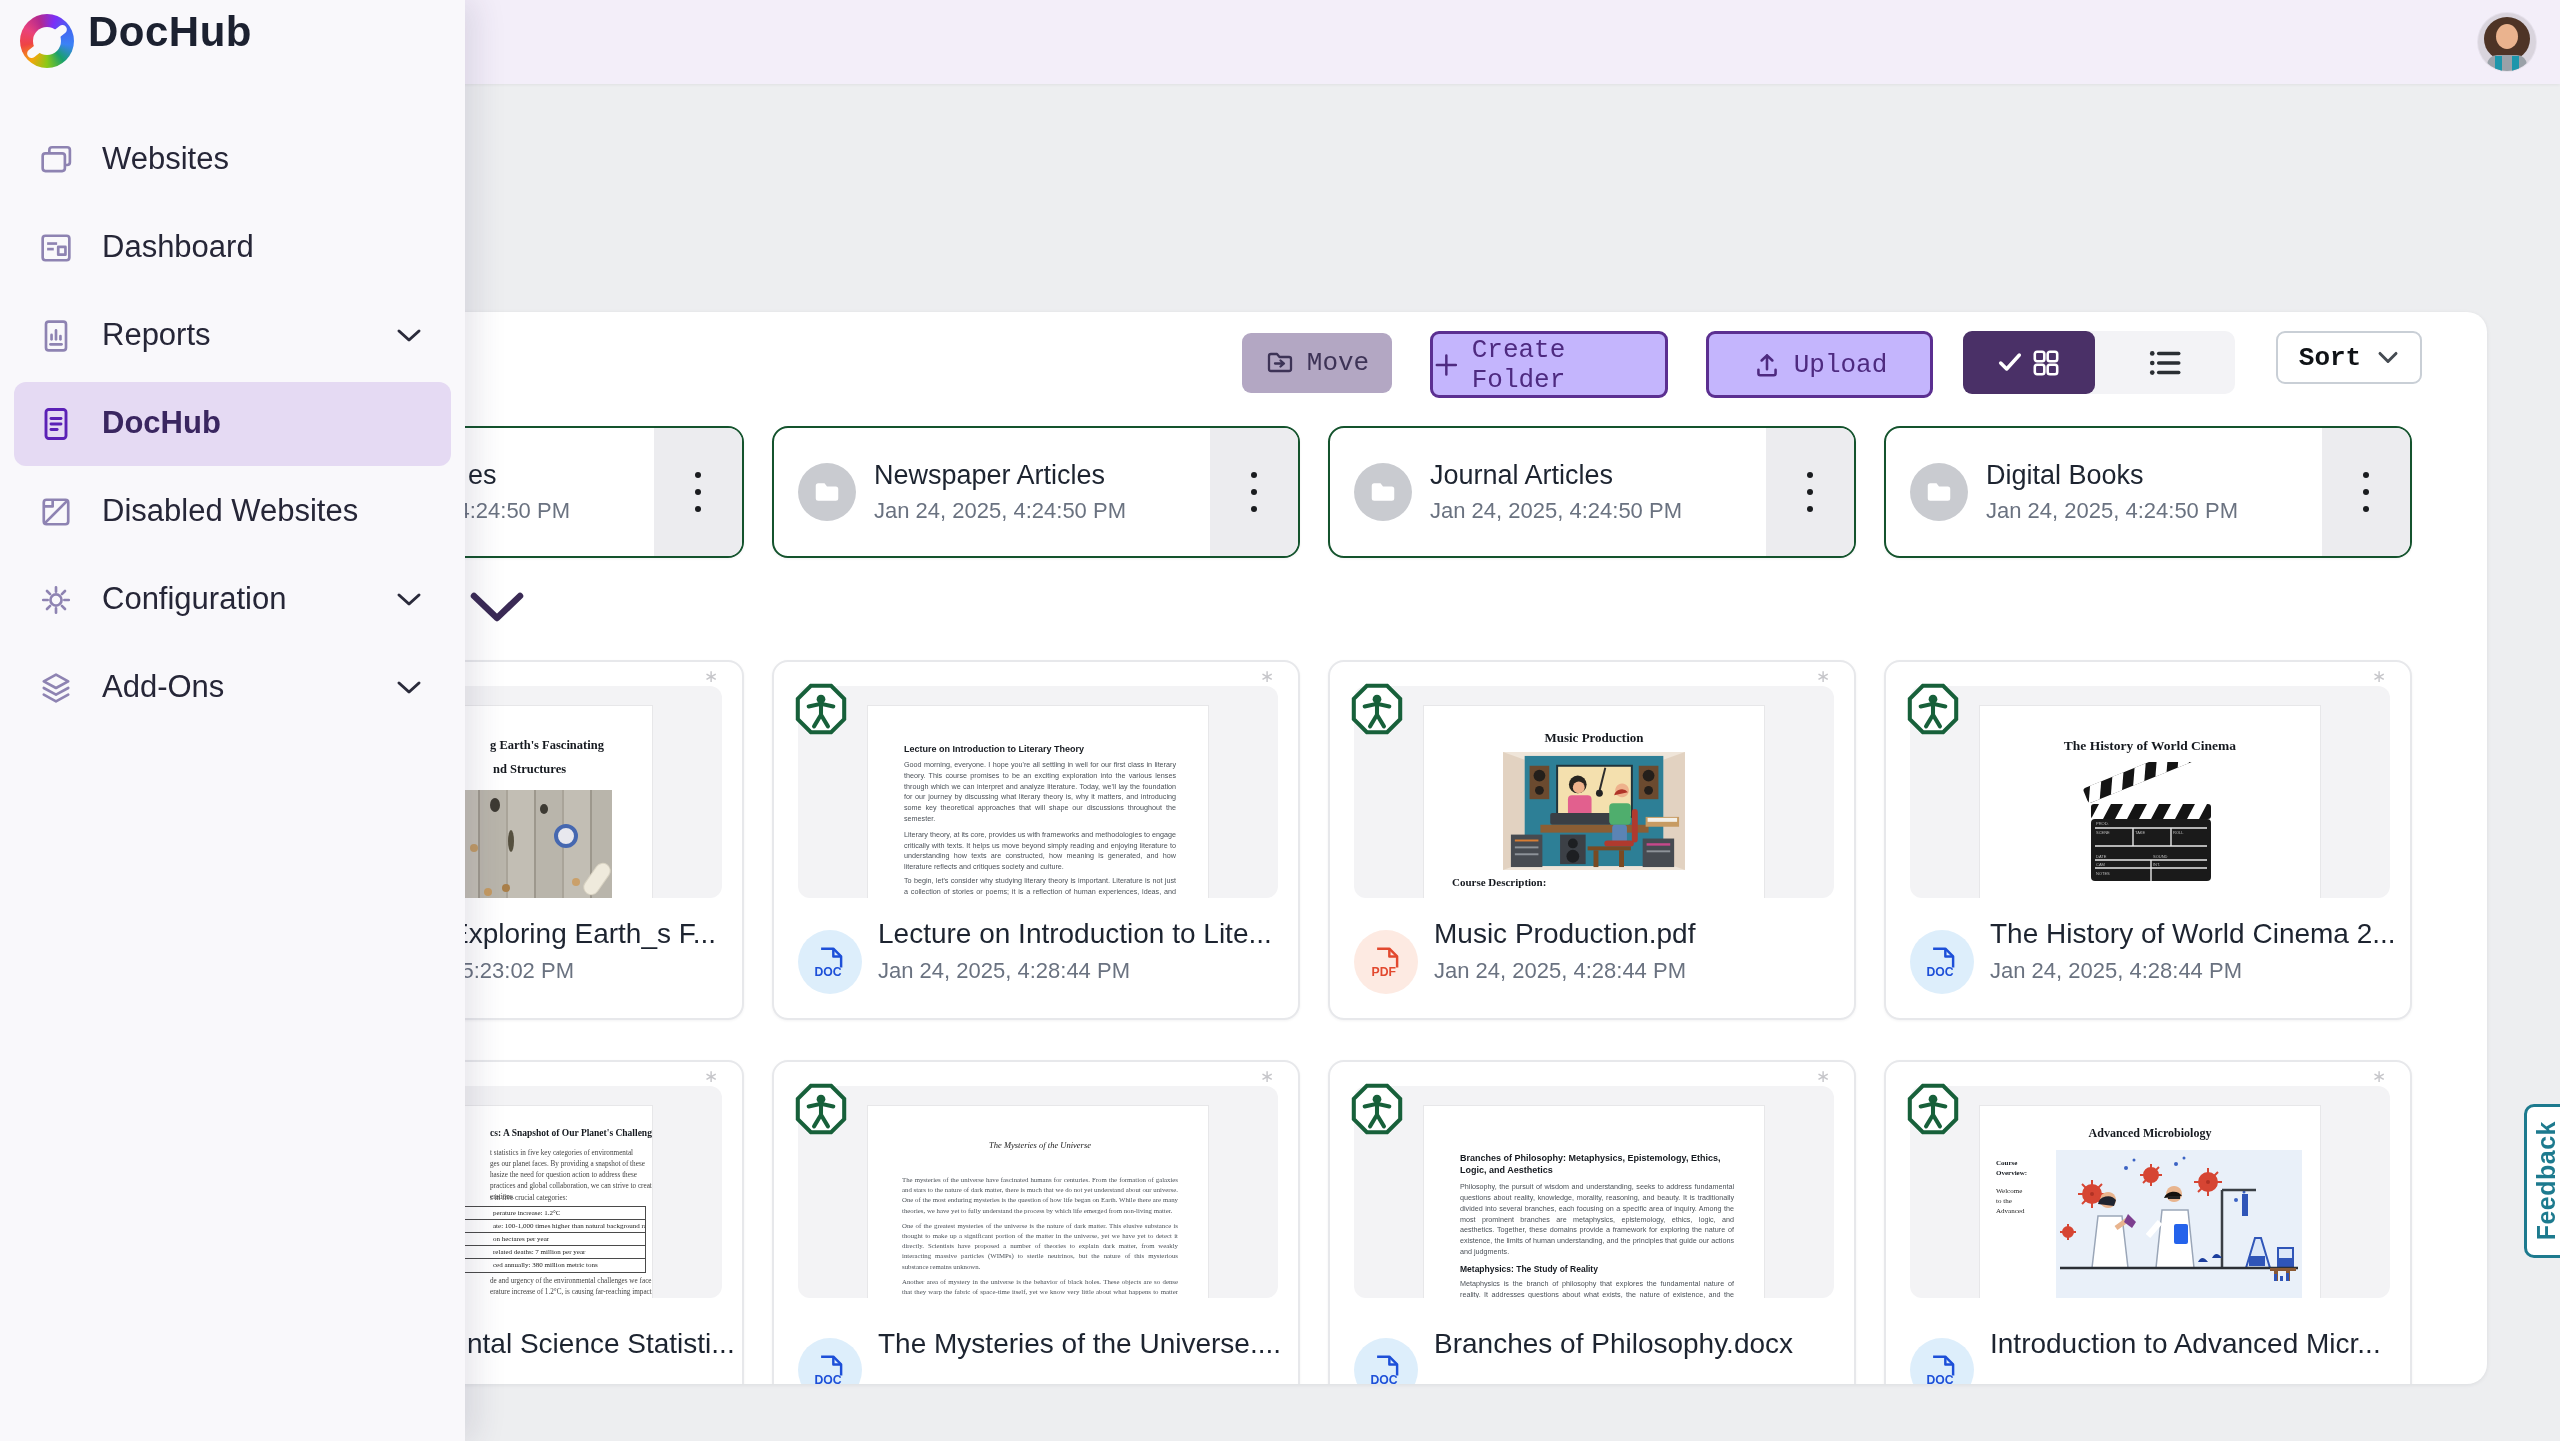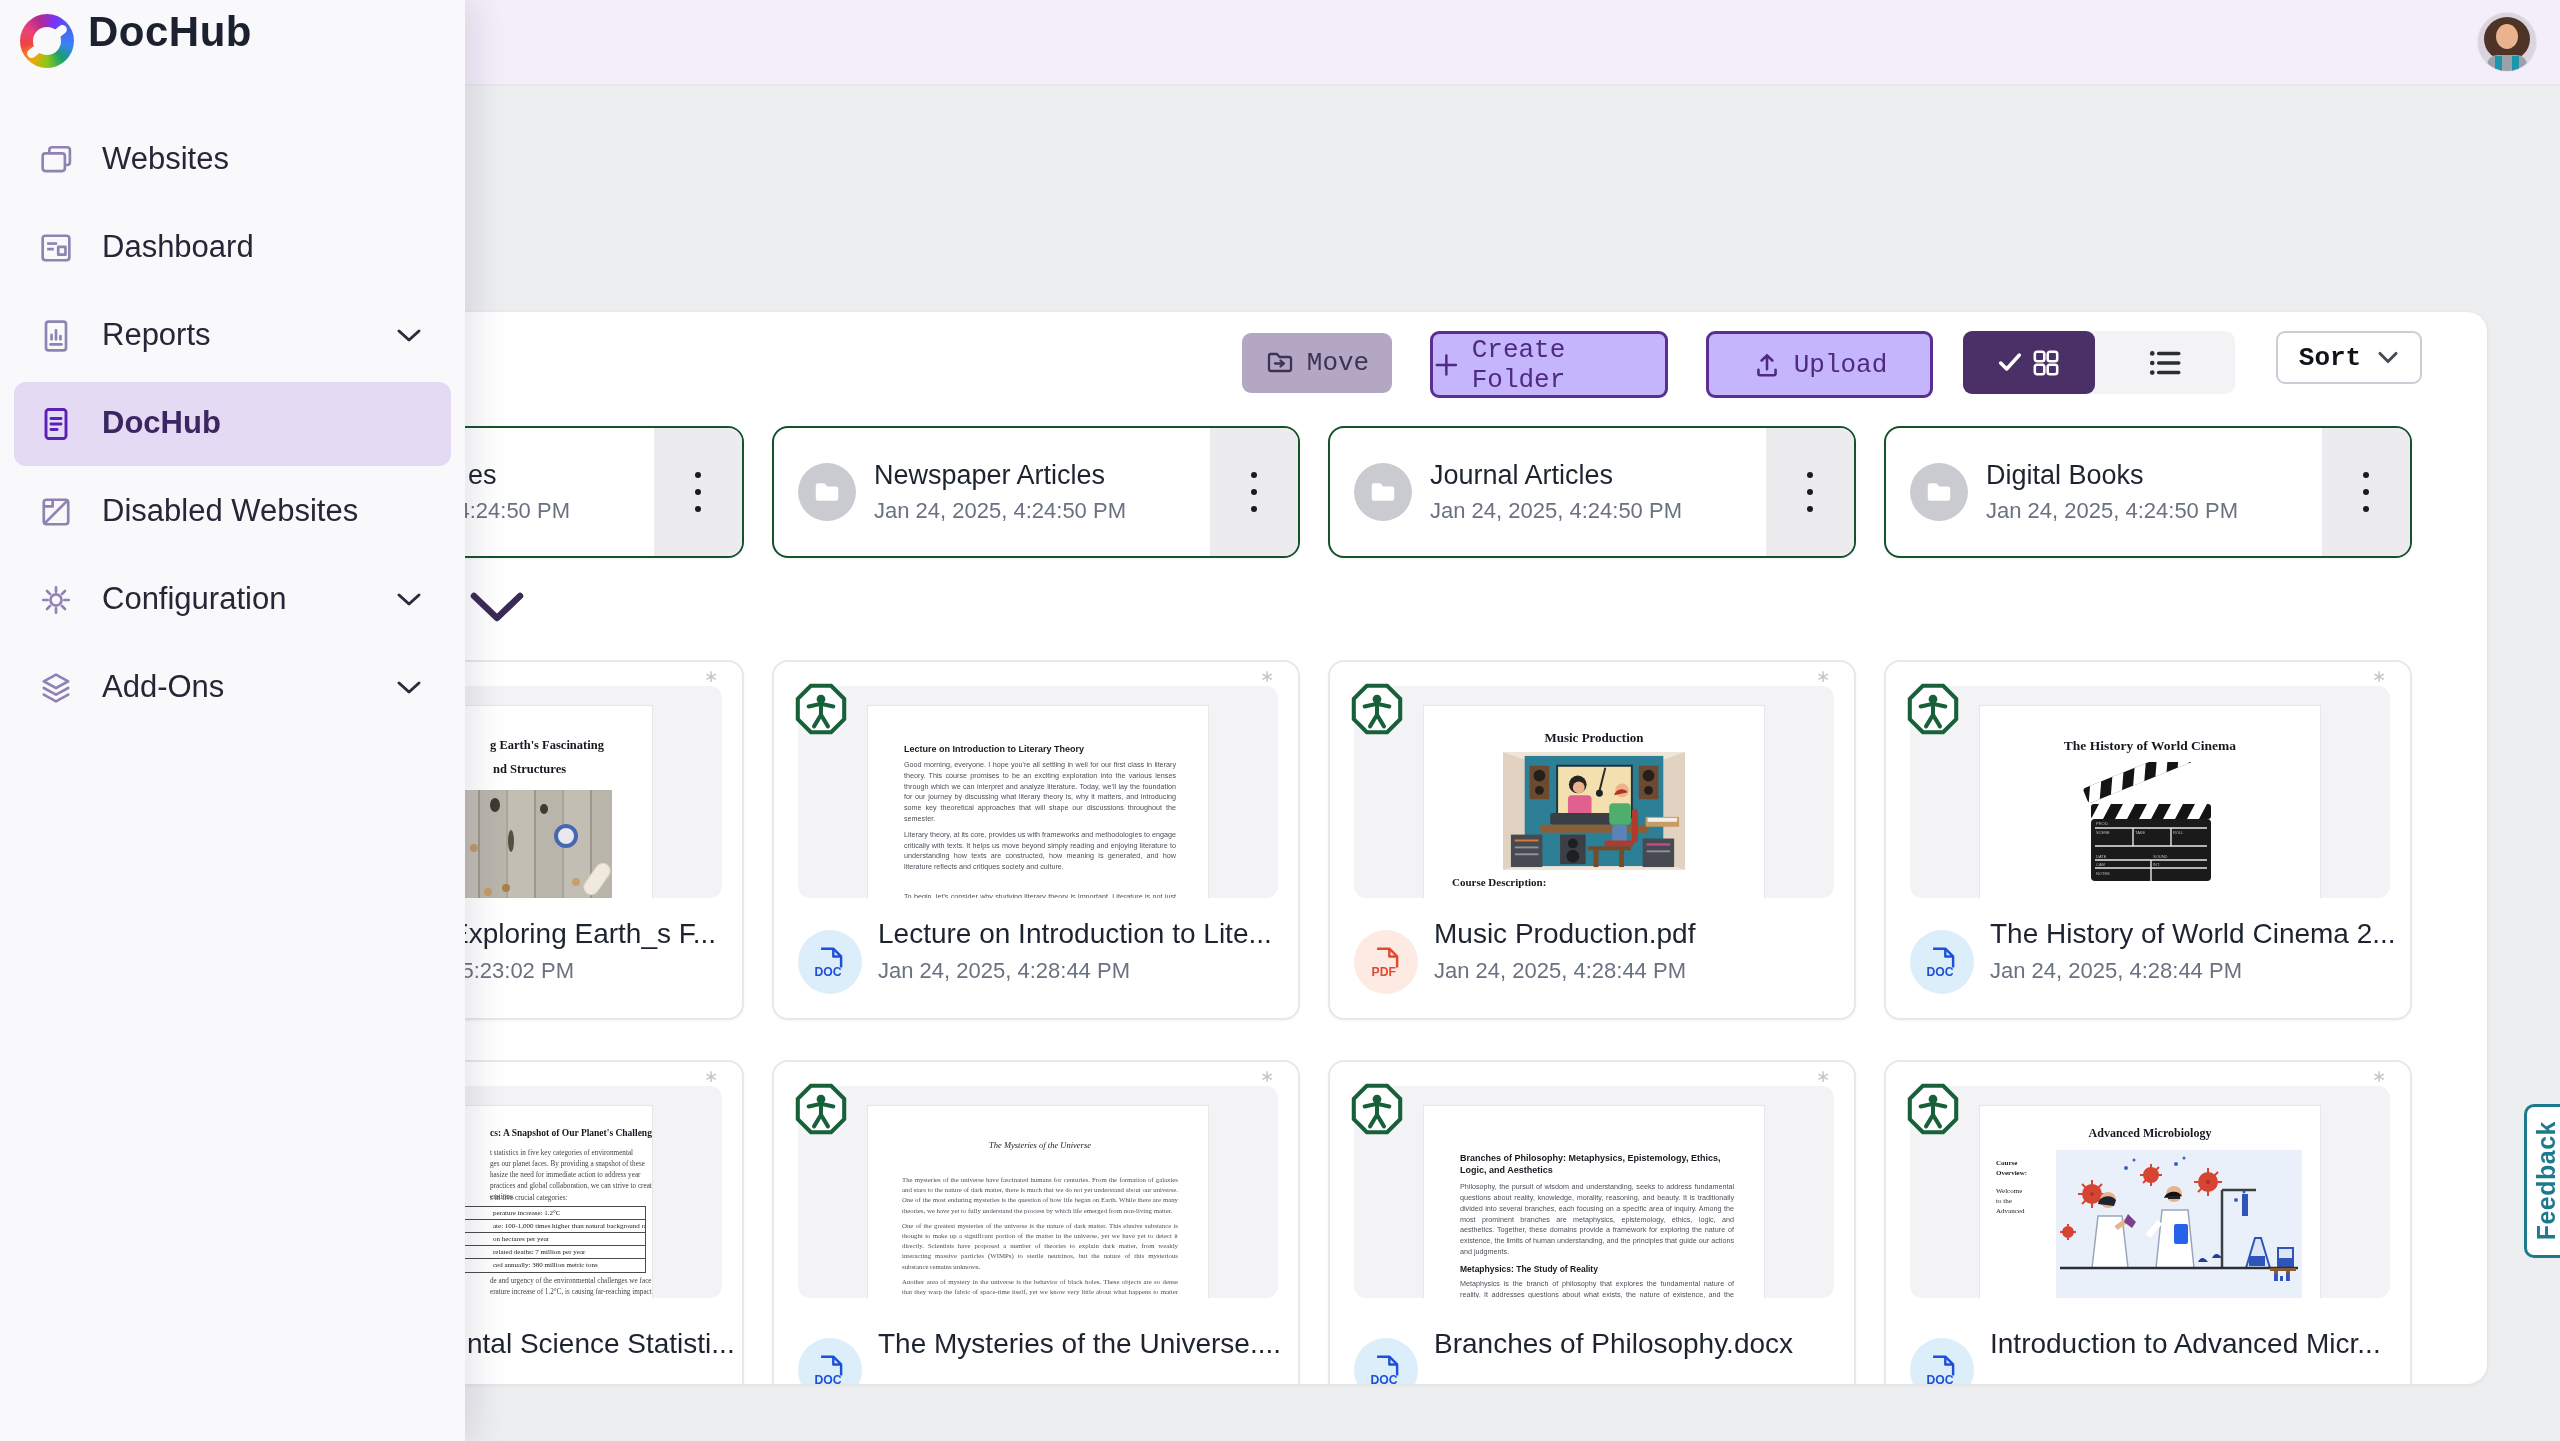--- a/index.html
+++ b/index.html
@@ -277,21 +277,21 @@
       </div>
       <div class="d-title" style="left:232px;">Exploring Earth_s F...</div>
       <div class="d-date">Jan 24, 2025, 5:23:02 PM</div>
     </div>
 
     <div class="doc-card" style="left:672px; top:348px;">
       <div class="thumb">
         <div class="page" style="padding:38px 32px 0 36px;">
           <div class="t-head" style="font-size:9px;margin-bottom:6px;">Lecture on Introduction to Literary Theory</div>
           <p class="tp" style="font-size:7.2px;line-height:1.5;margin-bottom:5px;">Good morning, everyone. I hope you're all settling in well for our first class in literary theory. This course promises to be an exciting exploration into the various lenses through which we can interpret and analyze literature. Today, we'll lay the foundation for our journey by discussing what literary theory is, why it matters, and introducing some key theoretical approaches that will shape our discussions throughout the semester.</p>
-          <p class="tp" style="font-size:7.2px;line-height:1.5;margin-bottom:19px;">Literary theory, at its core, provides us with frameworks and methodologies to engage critically with texts. It helps us move beyond simply reading and enjoying literature to understanding how texts are constructed, how meaning is generated, and how literature reflects and critiques society and culture.</p>
+          <p class="tp" style="font-size:7.2px;line-height:1.5;margin-bottom:3px;">Literary theory, at its core, provides us with frameworks and methodologies to engage critically with texts. It helps us move beyond simply reading and enjoying literature to understanding how texts are constructed, how meaning is generated, and how literature reflects and critiques society and culture.</p>
           <p class="tp" style="font-size:7.2px;line-height:1.5;margin-bottom:5px;">To begin, let's consider why studying literary theory is important. Literature is not just a collection of stories or poems; it is a reflection of human experiences, ideas, and values across different times and cultures. Literary theory allows us to uncover the deeper meanings embedded within texts, to analyze how authors use language, structure, and form to convey their messages, and to explore how literature shapes and is shaped by the world around it.</p>
 
         </div>
       </div>
       <div class="badge">
         <svg viewBox="0 0 40 40">
             <polygon points="13,4 27,4 36,13 36,27 27,36 13,36 4,27 4,13" fill="#fff" stroke="#17603a" stroke-width="2.8"></polygon>
             <circle cx="20" cy="13.2" r="3" fill="#17603a"></circle>
             <g stroke="#17603a" stroke-width="2.8" stroke-linecap="round" fill="none">
               <path d="M11.5 18.2 L20 16.4 L28.5 18.2"></path>
@@ -453,21 +453,21 @@
       <div class="d-date">Jan 24, 2025, 4:28:44 PM</div>
     </div>
 
     <div class="doc-card row2" style="left:116px; top:748px;">
       <div class="thumb">
         <div class="page serif">
           <div class="t-head" style="position:absolute;left:178px;top:22px;font-size:9.5px;white-space:nowrap;">cs: A Snapshot of Our Planet's Challenges</div>
           <div style="position:absolute;left:178px;top:42px;font-size:7.2px;line-height:11px;color:#444;white-space:nowrap;">
             <div>t statistics in five key categories of environmental</div>
             <div>ges our planet faces. By providing a snapshot of these</div>
-            <div>hasize the need for immediate action to address year</div>
+            <div>hasize the need for question action to address these</div>
             <div>practices and global collaboration, we can strive to create</div>
             <div>erations.</div>
           </div>
           <div style="position:absolute;left:178px;top:88px;font-size:7.2px;color:#444;white-space:nowrap;">s in five crucial categories:</div>
           <div class="env-table">
             <div class="env-row">perature increase: 1.2°C</div>
             <div class="env-row">ate: 100-1,000 times higher than natural background rate</div>
             <div class="env-row">on hectares per year</div>
             <div class="env-row">related deaths: 7 million per year</div>
             <div class="env-row">ced annually: 380 million metric tons</div>

